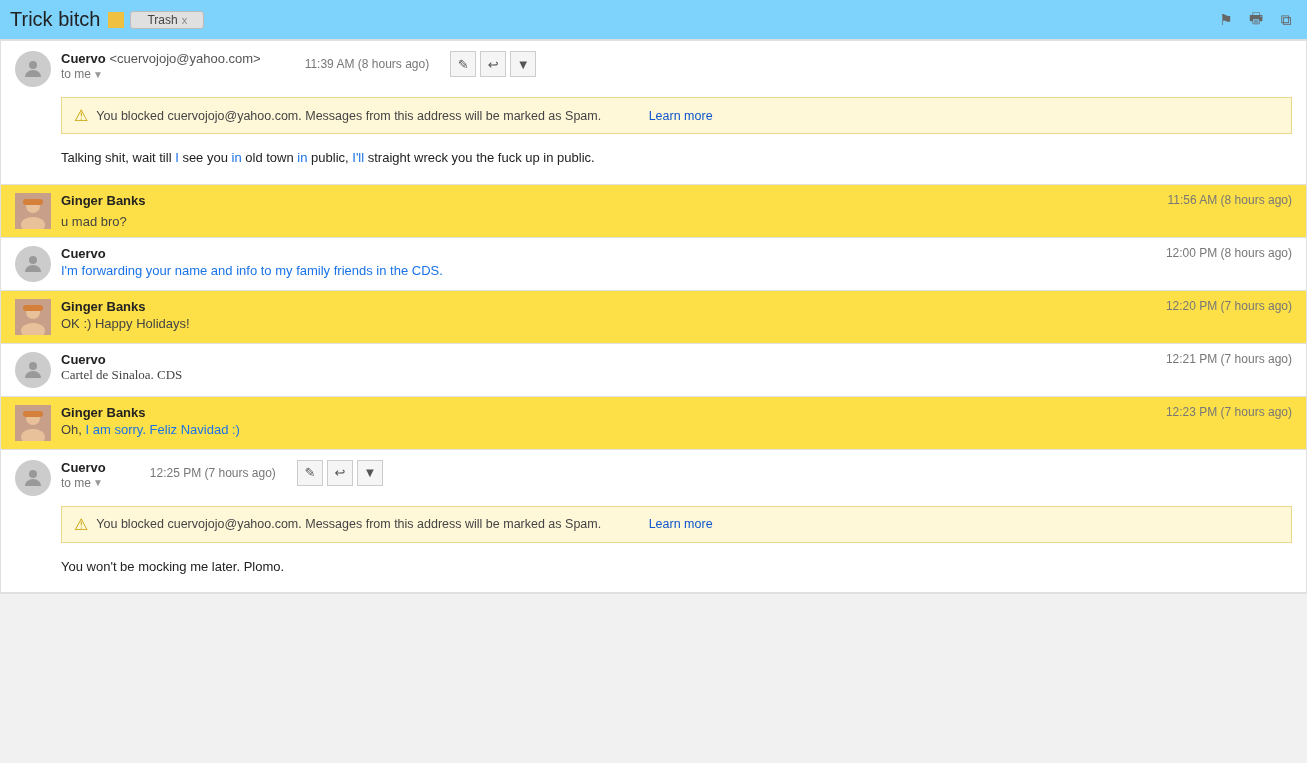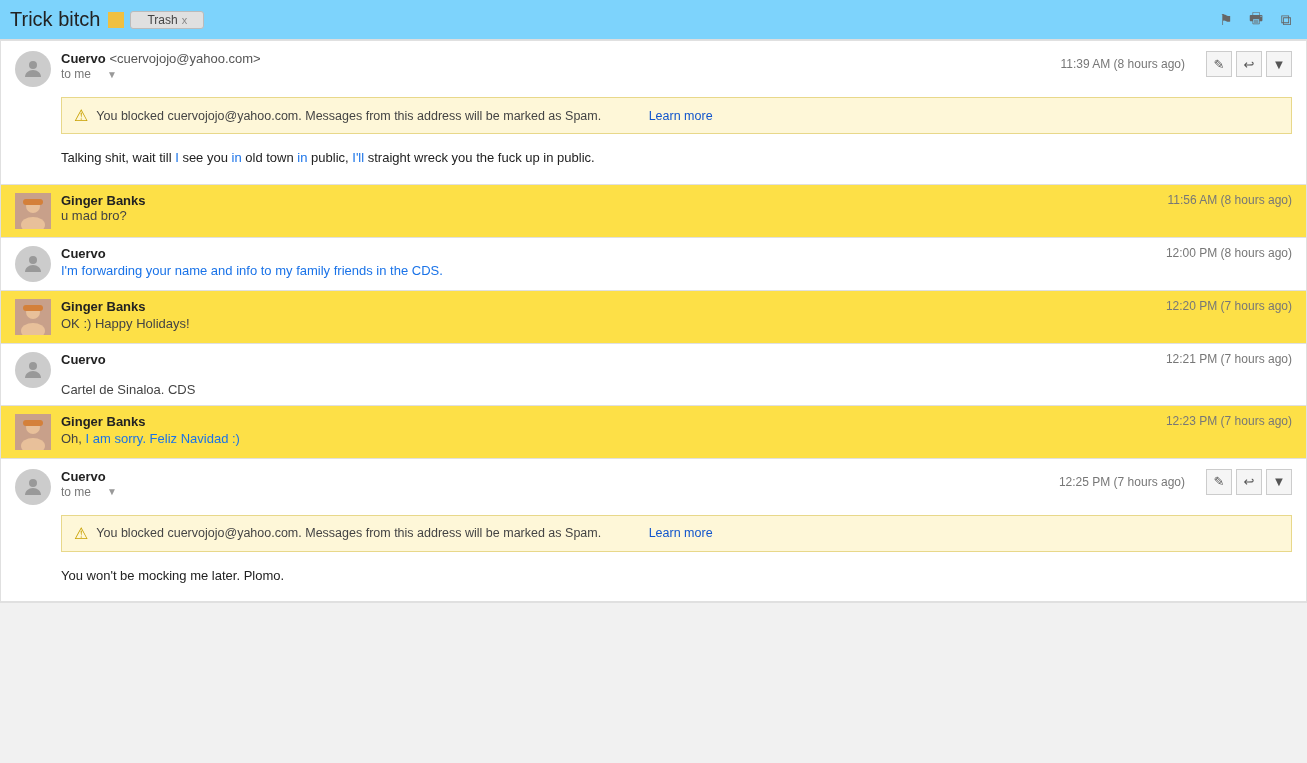--- a/index.html
+++ b/index.html
@@ -68,21 +68,20 @@
       margin: 0;
     }
     .email-item {
       border-bottom: 1px solid #e0e0e0;
       padding: 10px 14px 12px 14px;
       background: #fff;
     }
     .email-header {
       display: flex;
       align-items: flex-start;
-      justify-content: space-between;
     }
     .email-header-left {
       display: flex;
       align-items: flex-start;
       gap: 10px;
     }
     .avatar {
       width: 36px;
       height: 36px;
       border-radius: 50%;
@@ -117,21 +116,21 @@
     .sender-email {
       color: #555;
       font-weight: normal;
       font-size: 13px;
     }
     .to-me {
       color: #777;
       font-size: 12px;
       display: flex;
       align-items: center;
-      gap: 16px;
+      gap: 2px;
       margin-top: 1px;
     }
     .to-me .dropdown-arrow {
       cursor: pointer;
       color: #999;
       font-size: 10px;
     }
     .email-time {
       font-size: 12px;
       color: #777;
@@ -279,21 +278,21 @@
         <div class="avatar-img">
           <svg width="36" height="36">
             <rect width="36" height="36" fill="#c8a08a"></rect>
             <circle cx="18" cy="13" r="7" fill="#e8c09a"></circle>
             <ellipse cx="18" cy="32" rx="12" ry="8" fill="#e8c09a"></ellipse>
             <rect x="8" y="6" width="20" height="6" rx="3" fill="#d4803a"></rect>
           </svg>
         </div>
         <div>
           <span class="sender-name">Ginger Banks</span>
-          <div class="compact-body" style="margin-left:0; margin-top:0;">u mad bro?</div>
+          <div class="compact-body" style="margin-left:0; margin-top:6px;">u mad bro?</div>
         </div>
       </div>
       <div class="email-time">
         <span>11:56 AM (8 hours ago)</span>
       </div>
     </div>
   </div>
 
   <div class="compact-email white-bg">
     <div class="compact-email-header">
@@ -343,21 +342,21 @@
     <div class="compact-email-header">
       <div class="compact-left">
         <div class="avatar">
           <svg viewBox="0 0 24 24">
               <circle cx="12" cy="8" r="4"></circle>
               <path d="M4 20c0-4 3.6-7 8-7s8 3 8 7"></path>
             </svg>
         </div>
         <div>
           <span class="sender-name">Cuervo</span>
-          <div class="compact-body" style="margin-left:0; margin-top:15px;">Cartel de Sinaloa. CDS</div>
+          <div class="compact-body" style="margin-left:0; margin-top:0;font-family:Liberation Serif, serif;">Cartel de Sinaloa. CDS</div>
         </div>
       </div>
       <div class="email-time">
         <span>12:21 PM (7 hours ago)</span>
       </div>
     </div>
   </div>
 
   <div class="compact-email">
     <div class="compact-email-header">

